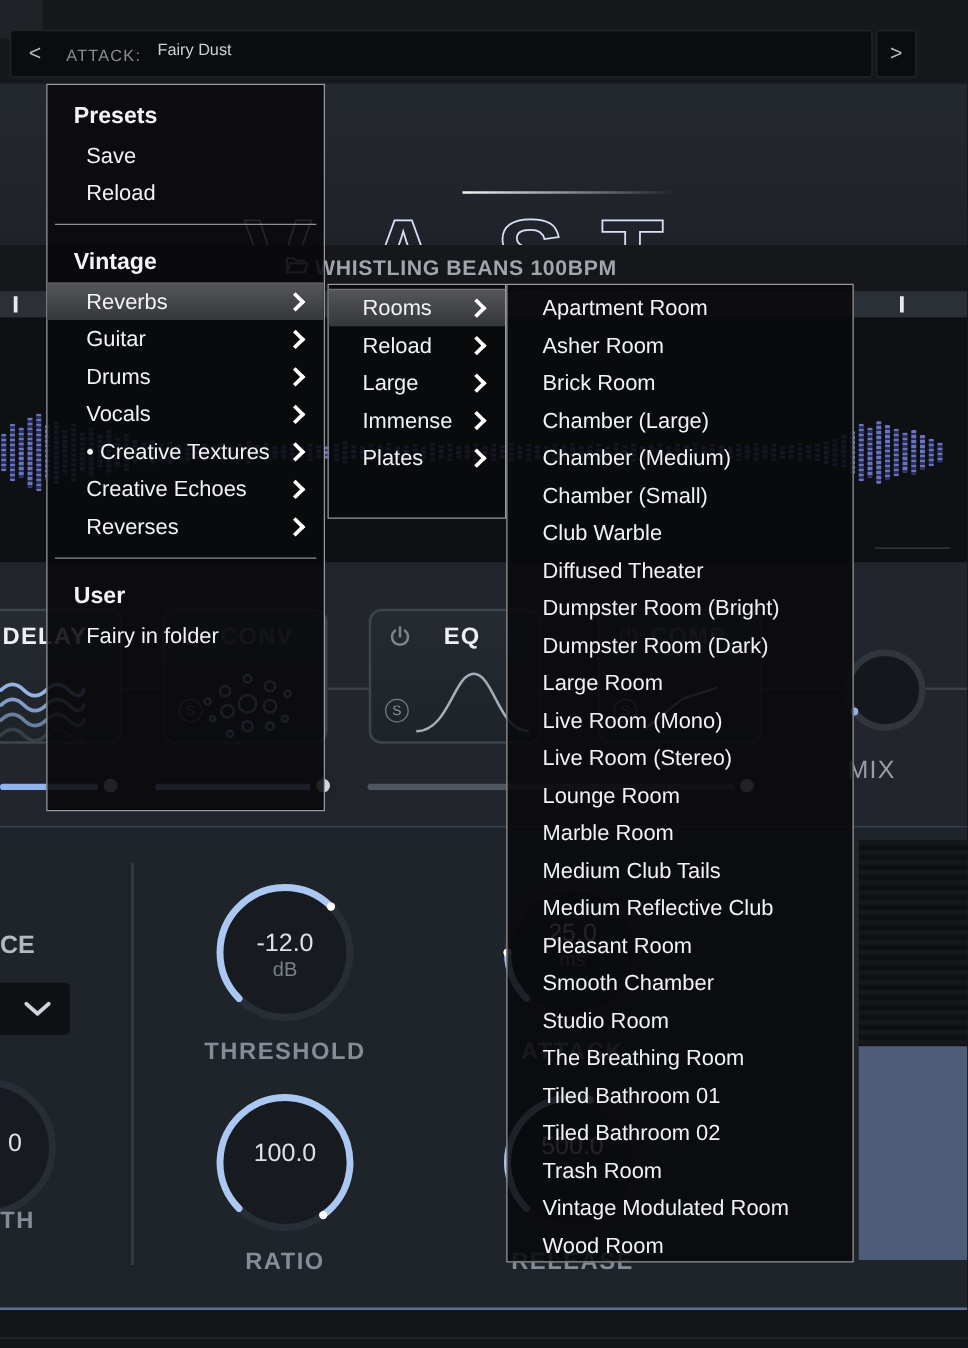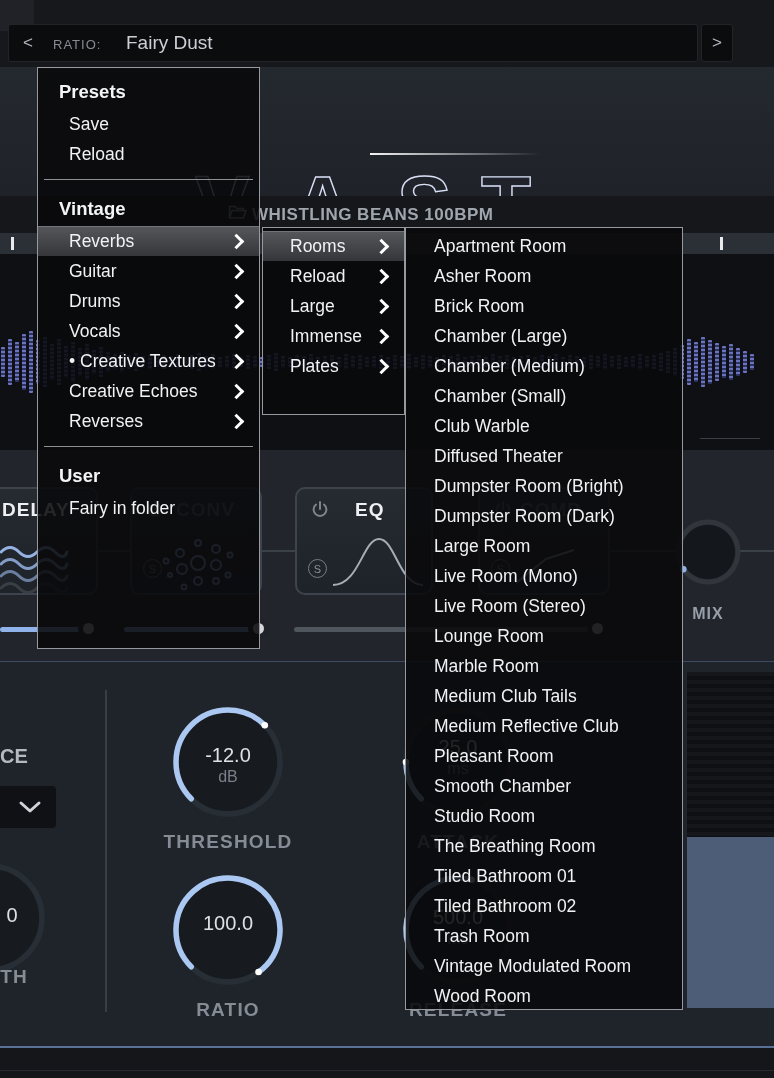--- a/index.html
+++ b/index.html
@@ -8,21 +8,21 @@
   
   .topstrip{position:absolute;left:0;top:0;width:774px;height:67px;background:#16181c;}
   .cornersq{position:absolute;left:0;top:0;width:34px;height:31px;background:#202227;}
   .presetbar{position:absolute;left:8px;top:24px;width:690px;height:38px;background:#0b0c0e;
              border:1px solid #222429;border-radius:3px;box-sizing:border-box;}
   .presetnext{position:absolute;left:701px;top:24px;width:32px;height:38px;background:#0b0c0e;
              border:1px solid #222429;border-radius:3px;box-sizing:border-box;color:#b6bac1;
              font-size:17px;display:flex;align-items:center;justify-content:center;}
   .presetprev{position:absolute;left:14px;top:0;height:36px;display:flex;align-items:center;color:#b6bac1;font-size:17px;}
   .presetcap{position:absolute;left:44px;top:12px;font-size:13px;letter-spacing:1px;color:#878c93;}
-  .presetval{position:absolute;left:117px;top:7px;font-size:19px;color:#ccd0d6;}
+  .presetval{position:absolute;left:117px;top:7px;font-size:13px;color:#ccd0d6;}
   
   .header{position:absolute;left:0;top:67px;width:774px;height:129px;
           background:linear-gradient(180deg,#24282f,#1f2329);}
   .decoline-a{position:absolute;left:370px;top:86px;width:170px;height:2px;
           background:linear-gradient(90deg,rgba(255,255,255,.95),rgba(255,255,255,0));}
   .decoline-b{position:absolute;left:256px;top:174px;width:116px;height:2px;
           background:linear-gradient(90deg,rgba(223,227,238,0),#dfe3ec 30%,#dfe3ec 75%,rgba(223,227,238,0));}
   .logosvg{position:absolute;left:185px;top:88px;}
   .subtitle{position:absolute;left:392px;top:167px;font-size:15px;font-weight:600;
             letter-spacing:7px;color:#e4e8f1;}
@@ -48,22 +48,22 @@
   .lab-on{color:#eef0f3;} .lab-off{color:#666c74;}
   .pwr{position:absolute;left:13px;top:11px;}
   .sbadge{position:absolute;left:11px;top:70px;width:17px;height:17px;border:1.5px solid #767d86;
           border-radius:50%;color:#8a919a;font-size:11px;display:flex;align-items:center;
           justify-content:center;}
   .conn{position:absolute;top:100px;height:2px;background:#3b4148;}
   .track{position:absolute;top:177px;height:5px;border-radius:3px;}
   .sh{position:absolute;top:168px;width:11px;height:11px;border-radius:50%;background:#d3d6da;
       border:5px solid #202329;}
   .mixknob{position:absolute;left:675px;top:69px;}
-  .mixlabel{position:absolute;left:678px;top:155px;width:60px;text-align:center;font-size:16px;
-            font-weight:bold;color:#979ea8;letter-spacing:1px;}
+  .mixlabel{position:absolute;left:678px;top:155px;width:60px;text-align:left;font-size:20px;
+            font-weight:normal;color:#979ea8;letter-spacing:1px;}
   .hairblue{position:absolute;left:0;top:211px;width:774px;height:1px;background:#3c4a64;}
   
   .botsec{position:absolute;left:0;top:662px;width:774px;height:386px;background:#1f242a;}
   .vdiv{position:absolute;left:105px;top:28px;width:2px;height:322px;background:#383e46;}
   .knob{position:absolute;}
   .kval{position:absolute;width:120px;text-align:center;font-size:20px;color:#dde1e6;}
   .kunit{position:absolute;width:120px;text-align:center;font-size:16px;color:#79808a;}
   .klab{position:absolute;width:160px;text-align:center;font-size:19px;font-weight:bold;
         color:#858c96;letter-spacing:1.2px;}
   .celabel{position:absolute;left:0;top:83px;font-size:20px;font-weight:bold;color:#b4bac2;}
@@ -93,21 +93,21 @@
 </style>
 </head>
 <body>
 
 <div class="app">
 
   <div class="topstrip">
     <div class="cornersq"></div>
     <div class="presetbar">
       <div class="presetprev">&lt;</div>
-      <div class="presetcap">RATIO:</div>
+      <div class="presetcap">ATTACK:</div>
       <div class="presetval">Fairy Dust</div>
     </div>
     <div class="presetnext">&gt;</div>
   </div>
 
   <div class="header">
     <div class="decoline-a"></div>
     <div class="decoline-b"></div>
     <svg class="logosvg" width="360" height="92">
       <g fill="none" stroke="#d9dff6" stroke-width="1.4" font-family="Liberation Sans, sans-serif" font-size="82" font-weight="bold">

